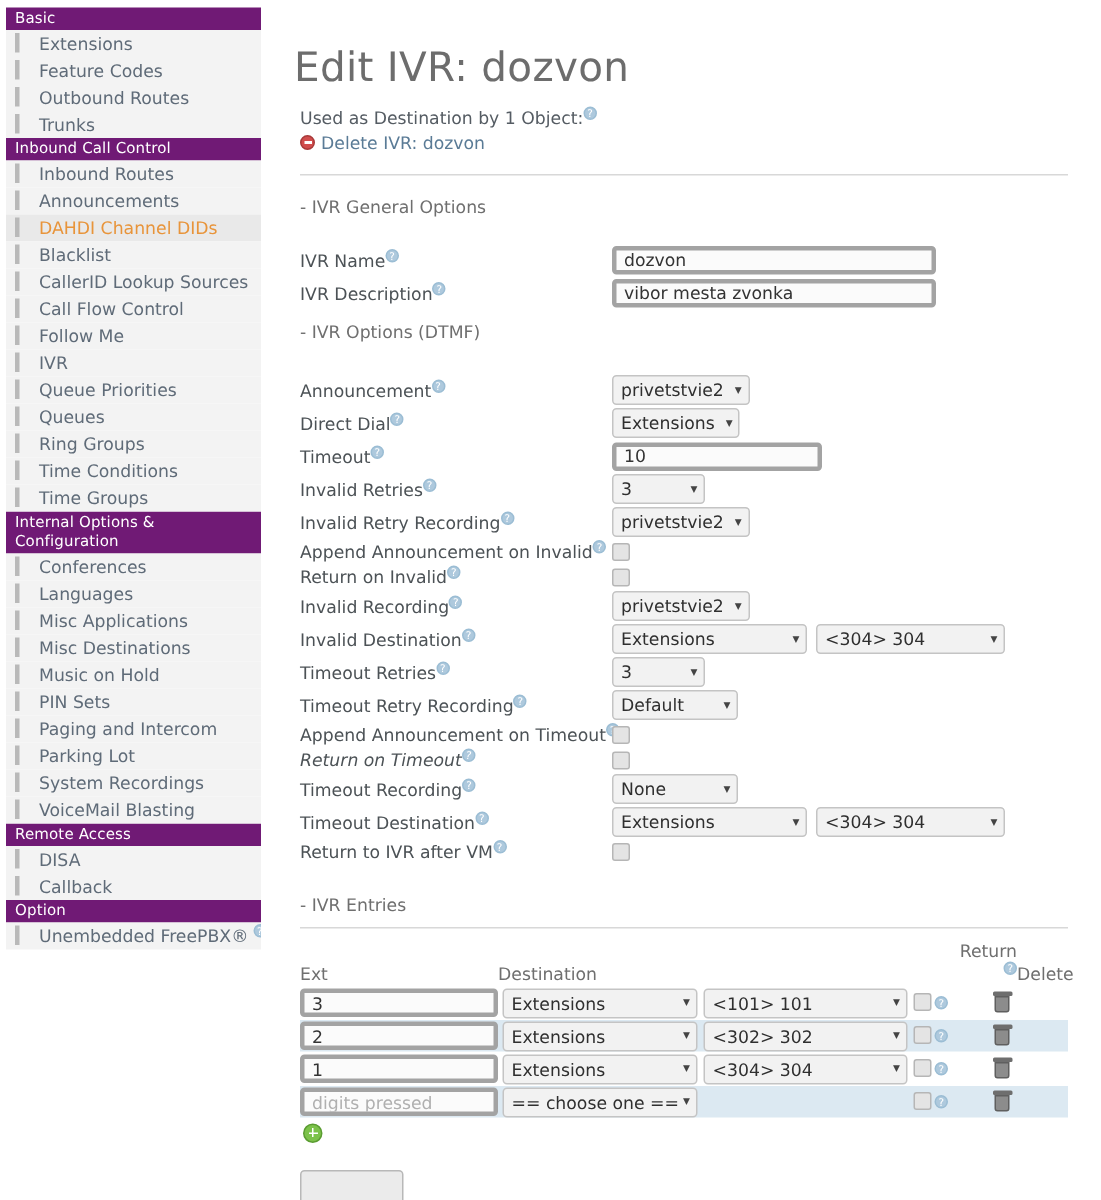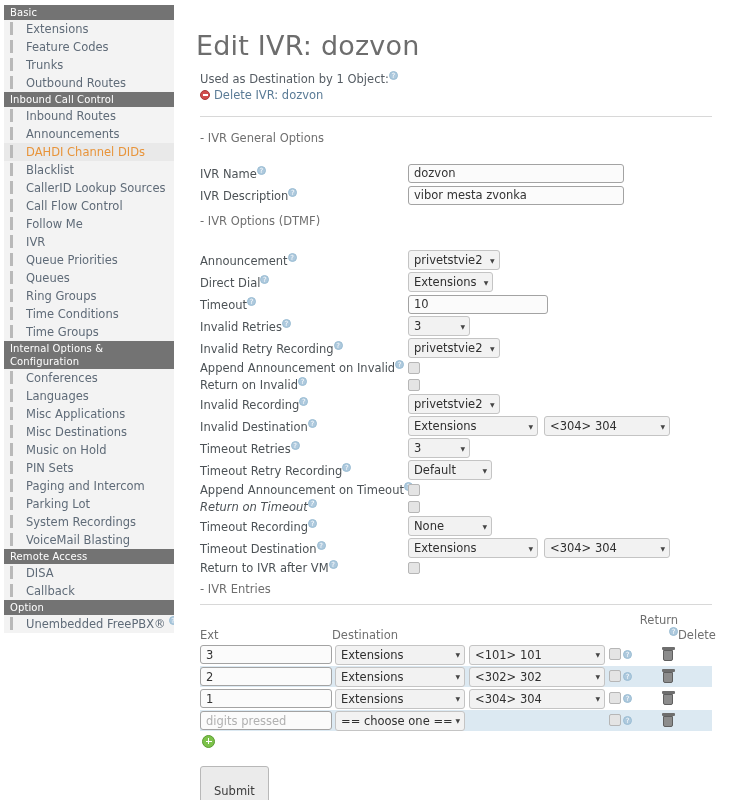--- a/index.html
+++ b/index.html
@@ -13,21 +13,21 @@
   .page { position: relative; width: 734px; height: 800px; display: flex; }
 
   
   .sidebar {
     width: 176px;
     flex: 0 0 176px;
     padding-top: 5px;
     background: #ffffff;
   }
   .nav-section {
-    background: #737373;
+    background: #701a75;
     color: #ffffff;
     font-size: 10px;
     line-height: 13px;
     padding: 1px 0 1px 6px;
     margin: 0 2px 0 4px;
     font-weight: normal;
     letter-spacing: 0.1px;
   }
   .nav-item {
     position: relative;
@@ -134,21 +134,21 @@
     color: #4c5256;
     white-space: nowrap;
   }
   .row .field { display: flex; align-items: center; gap: 6px; }
 
   input.txt {
     font-family: "DejaVu Sans", sans-serif;
     font-size: 11.5px;
     color: #333333;
     background: #fbfbfb;
-    border: 1px solid #a3a3a3;
+    border: 3px solid #a3a3a3;
     border-radius: 3px;
     padding: 2px 5px;
     height: 19px;
   }
   input.txt.wide { width: 216px; }
   input.txt.small { width: 140px; }
   input.txt::placeholder { color: #b0b0b0; }
 
   .sel {
     position: relative;
@@ -273,22 +273,22 @@
 </style>
 </head>
 <body>
 
 <div class="page">
 
   <div class="sidebar" id="sidebar">
       <div class="nav-section">Basic</div>
       <div class="nav-item"><span>Extensions</span></div>
       <div class="nav-item"><span>Feature Codes</span></div>
+      <div class="nav-item"><span>Outbound Routes</span></div>
       <div class="nav-item"><span>Trunks</span></div>
-      <div class="nav-item"><span>Outbound Routes</span></div>
       <div class="nav-section">Inbound Call Control</div>
       <div class="nav-item"><span>Inbound Routes</span></div>
       <div class="nav-item"><span>Announcements</span></div>
       <div class="nav-item active"><span>DAHDI Channel DIDs</span></div>
       <div class="nav-item"><span>Blacklist</span></div>
       <div class="nav-item"><span>CallerID Lookup Sources</span></div>
       <div class="nav-item"><span>Call Flow Control</span></div>
       <div class="nav-item"><span>Follow Me</span></div>
       <div class="nav-item"><span>IVR</span></div>
       <div class="nav-item"><span>Queue Priorities</span></div>
@@ -460,21 +460,21 @@
       </div>
 
       <div class="row" style="min-height:16px;">
         <div class="label"><span>Return to IVR after VM</span><span class="help">?</span></div>
         <div class="field">
             <span class="chk"></span>
           </div>
       </div>
     </div>
 
-    <div class="section-label" style="margin-top:6px;">- IVR Entries</div>
+    <div class="section-label" style="margin-top:20px;">- IVR Entries</div>
 
     <hr class="sep" style="margin-top:8px;margin-bottom:8px;">
 
     
     <div class="entries">
       <div class="ent-head">
         <div class="c-ext">Ext</div>
         <div class="c-dest">Destination</div>
         <div class="c-ret"><span>Return</span><span class="help">?</span></div>
         <div class="c-del">Delete</div>

